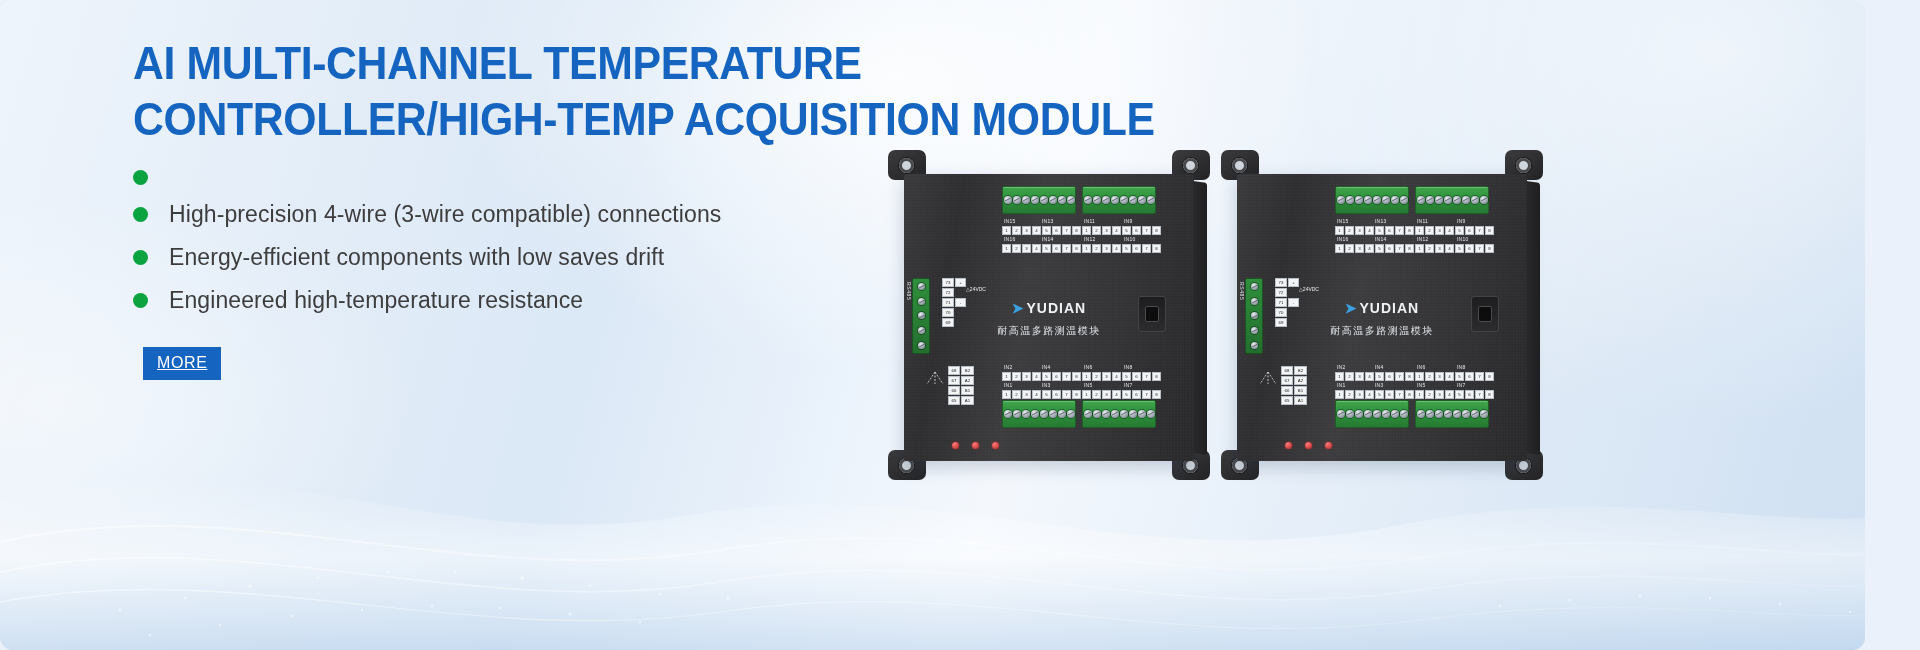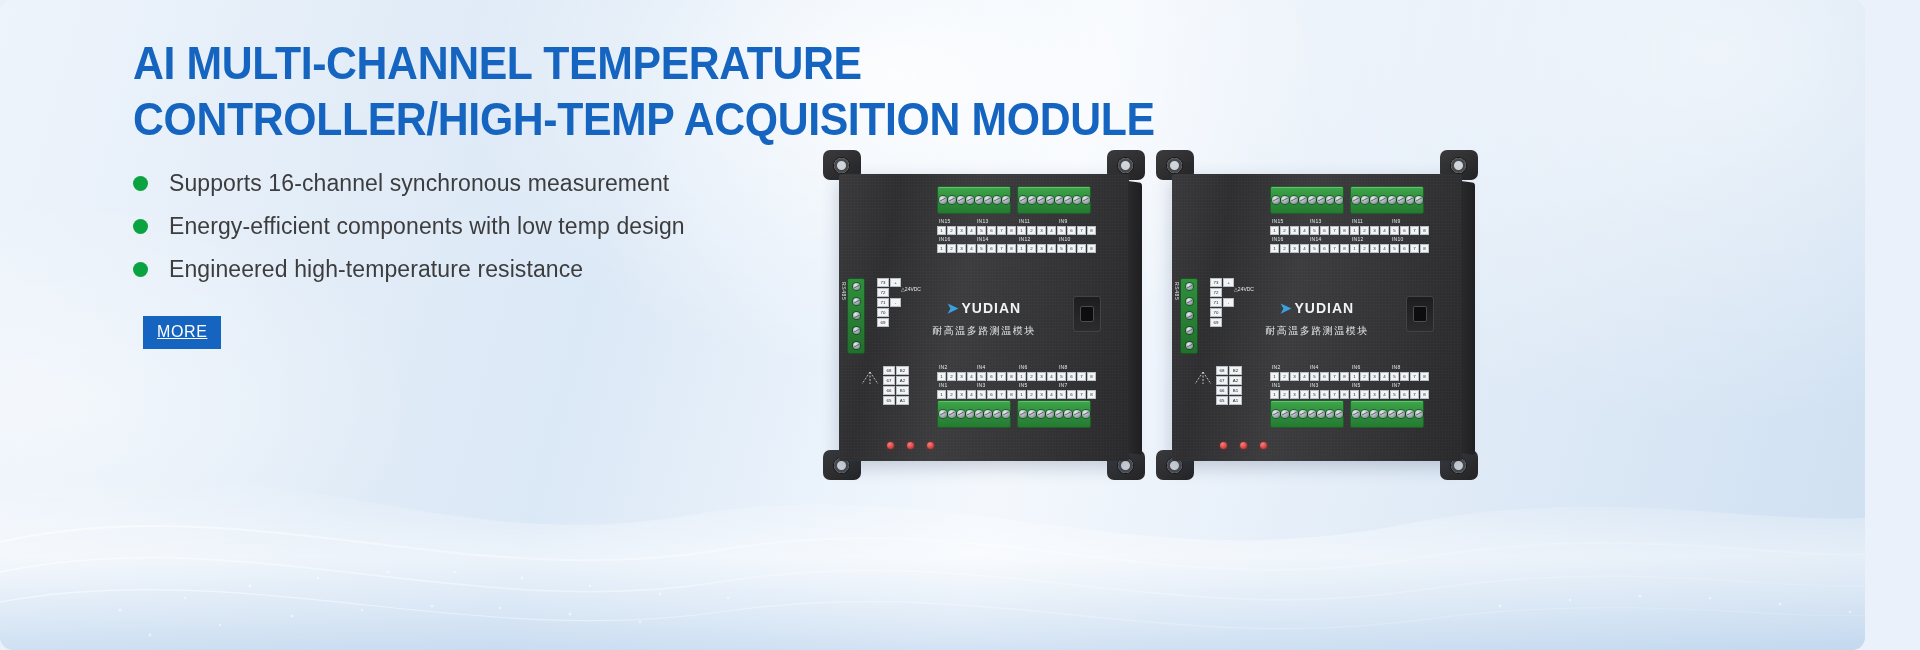--- a/index.html
+++ b/index.html
@@ -74,21 +74,21 @@
     font-size:23px;color:#3d3d3d;letter-spacing:.1px;white-space:nowrap;
   }
   .more-btn{
     display:inline-block;margin-top:17px;margin-left:10px;
     background:#1565c0;color:#fff;
     font-size:16px;letter-spacing:.6px;
     padding:7px 14px 8px 14px;
     border:none;cursor:pointer;
   }
   
-  .devices{position:absolute;left:806px;top:150px;width:1000px;height:350px;text-decoration:underline;}
+  .devices{position:absolute;left:871px;top:150px;width:1000px;height:350px;text-decoration:underline;}
   .device{position:absolute;top:0;width:330px;height:330px;}
   .device.d1{left:15px;}
   .device.d2{left:348px;}
   .dev-body{
     position:absolute;left:18px;top:24px;width:290px;height:287px;
     background:linear-gradient(100deg,#3a3a3c 0%,#2e2e30 18%,#3c3c3e 42%,#333335 72%,#29292b 100%);
     border-radius:3px;
     box-shadow:0 6px 18px rgba(30,50,80,.22);
   }
   .dev-texture{
@@ -239,25 +239,28 @@
 
     <h1 class="title">
       <span>AI MULTI-CHANNEL TEMPERATURE</span>
       <span class="l2">CONTROLLER/HIGH-TEMP ACQUISITION MODULE</span>
     </h1>
 
 
     <ul class="features">
       <li>
         <span class="dot"></span>
-        <span class="ftext">Supports 16-channel synchronous measurement</span>
       </li>
       <li>
         <span class="dot"></span>
-        <span class="ftext">Energy-efficient components with low temp design</span>
+        <span class="ftext">High-precision 4-wire (3-wire compatible) connections</span>
+      </li>
+      <li>
+        <span class="dot"></span>
+        <span class="ftext">Energy-efficient components with low saves drift</span>
       </li>
       <li>
         <span class="dot"></span>
         <span class="ftext">Engineered high-temperature resistance</span>
       </li>
     </ul>
 
     <a class="more-btn" href="#">MORE</a>
   </div>
 

